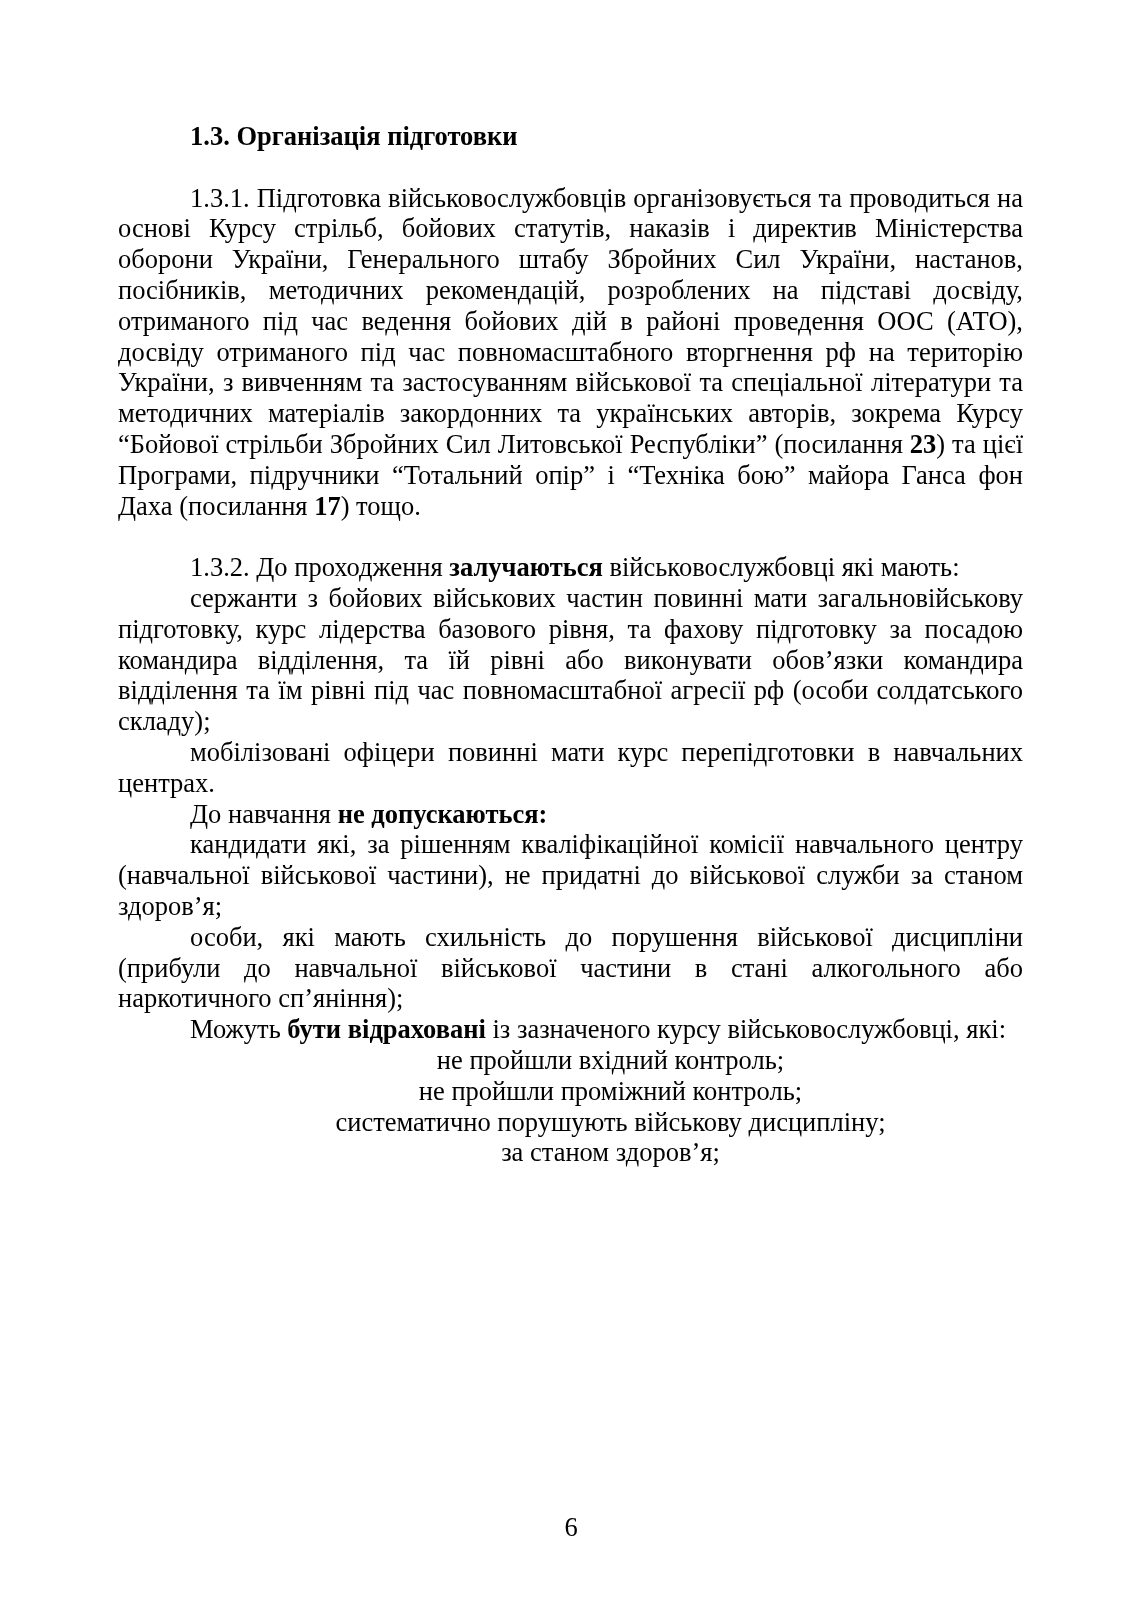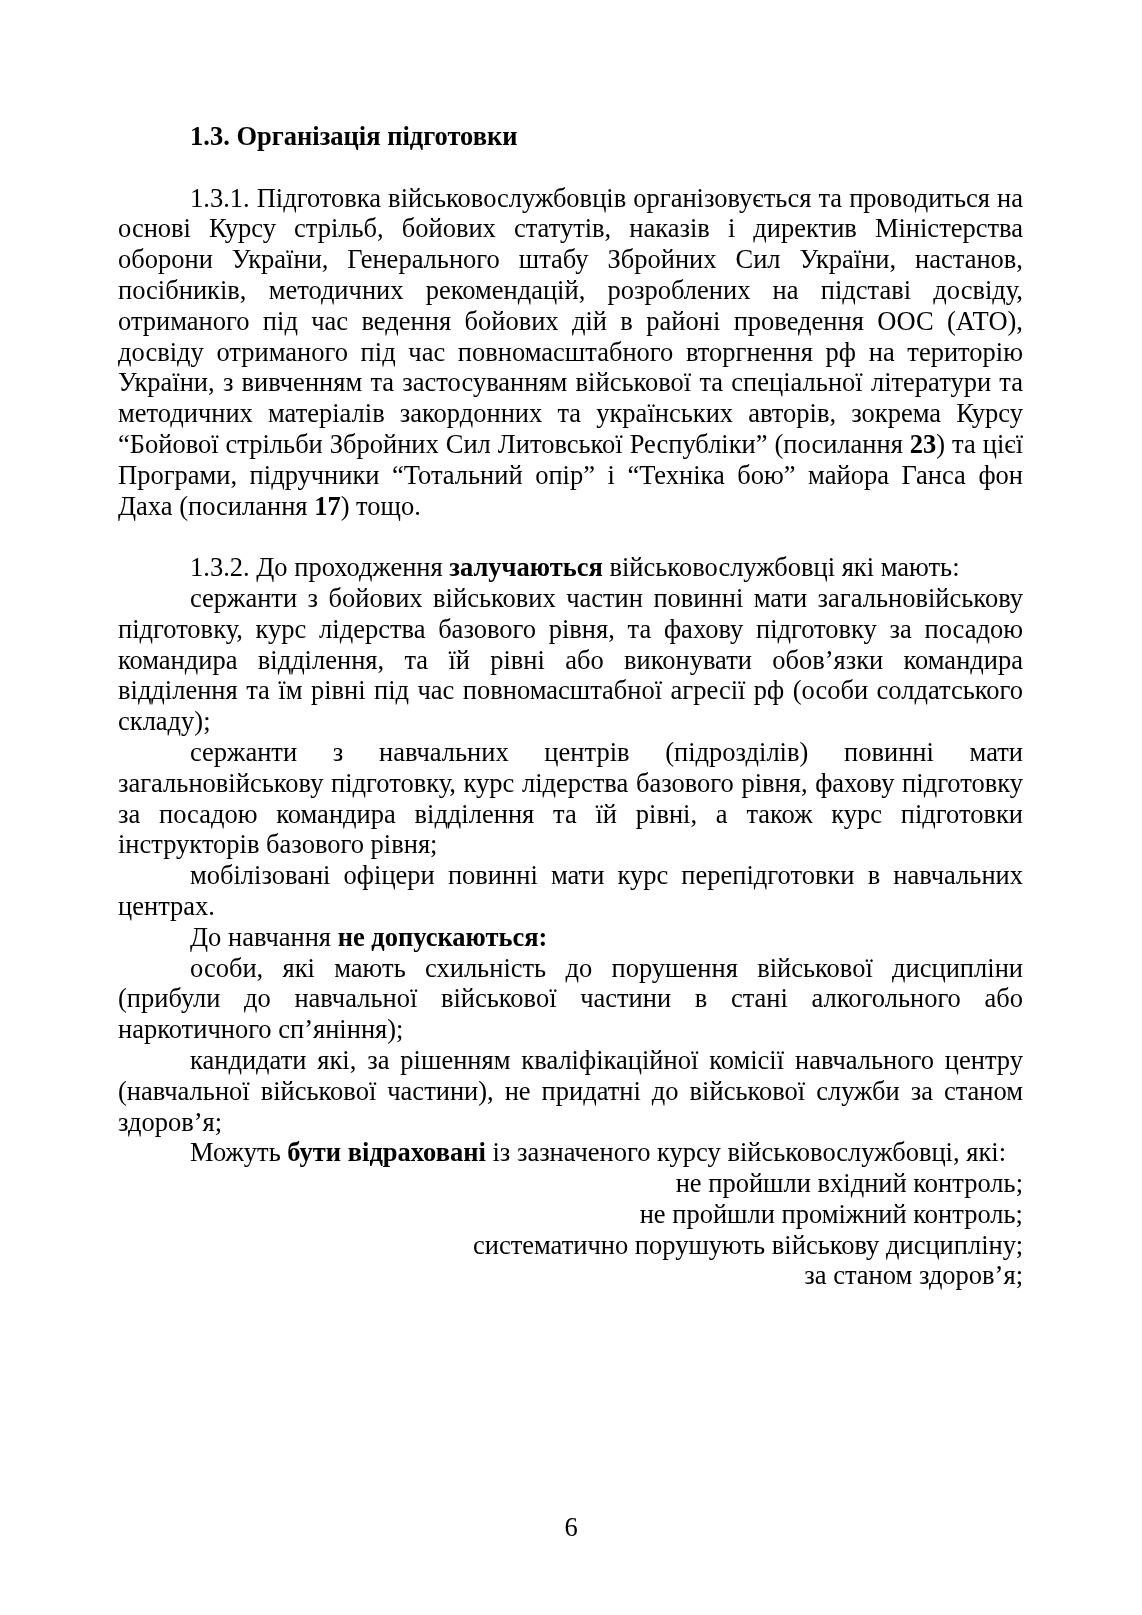--- a/index.html
+++ b/index.html
@@ -30,21 +30,21 @@
     margin: 0;
     padding: 0;
     text-indent: 72px;
     text-align: justify;
   }
   .para.heading {
     font-weight: bold;
     text-align: left;
   }
   .para.item {
-    text-align: right;
+    text-align: center;
     text-indent: 80px;
   }
   .para.spacer {
     text-indent: 0;
     text-align: left;
   }
   .page-number {
     position: absolute;
     top: 1512px;
     left: 0;
@@ -57,25 +57,24 @@
 <body>
 
 <div class="page">
   <div class="document-body">
       <p class="para heading"><strong>1.3. Організація підготовки</strong></p>
       <p class="para spacer">&nbsp;</p>
       <p class="para body"><span>1.3.1. Підготовка військовослужбовців організовується та проводиться на основі Курсу стрільб, бойових статутів, наказів і директив Міністерства оборони України, Генерального штабу Збройних Сил України, настанов, посібників, методичних рекомендацій, розроблених на підставі досвіду, отриманого під час ведення бойових дій в районі проведення ООС (АТО), досвіду отриманого під час повномасштабного вторгнення рф на територію України, з вивченням та застосуванням військової та спеціальної літератури  та методичних матеріалів закордонних та українських авторів, зокрема Курсу “Бойової стрільби Збройних Сил Литовської Республіки” (посилання </span><strong>23</strong><span>) та цієї Програми, підручники “Тотальний опір” і “Техніка бою” майора Ганса фон Даха (посилання </span><strong>17</strong><span>)  тощо.</span></p>
       <p class="para spacer">&nbsp;</p>
       <p class="para body"><span>1.3.2. До проходження </span><strong>залучаються</strong><span> військовослужбовці які мають:</span></p>
       <p class="para body"><span>сержанти з бойових військових частин повинні мати загальновійськову підготовку, курс лідерства базового рівня, та фахову підготовку за посадою командира відділення, та їй рівні або виконувати обов’язки командира відділення та їм рівні під час повномасштабної агресії рф (особи солдатського складу);</span></p>
-      <p class="para body"><span>сержанти  з  навчальних  центрів  (підрозділів)  повинні  мати загальновійськову підготовку, курс лідерства базового рівня, фахову підготовку за посадою командира відділення та їй рівні, а також курс підготовки інструкторів базового рівня;</span></p>
       <p class="para body"><span>мобілізовані офіцери повинні мати курс перепідготовки в навчальних центрах.</span></p>
       <p class="para body"><span>До навчання </span><strong>не допускаються:</strong></p>
+      <p class="para body"><span>кандидати які, за рішенням кваліфікаційної комісії  навчального центру (навчальної військової частини), не придатні до військової служби за станом здоров’я;</span></p>
       <p class="para body"><span>особи, які мають схильність до порушення військової дисципліни (прибули до навчальної військової частини в стані алкогольного або наркотичного сп’яніння);</span></p>
-      <p class="para body"><span>кандидати які, за рішенням кваліфікаційної комісії  навчального центру (навчальної військової частини), не придатні до військової служби за станом здоров’я;</span></p>
       <p class="para body"><span>Можуть </span><strong>бути відраховані</strong><span> із зазначеного курсу військовослужбовці, які:</span></p>
       <p class="para item"><span>не пройшли вхідний контроль;</span></p>
       <p class="para item"><span>не пройшли проміжний контроль;</span></p>
       <p class="para item"><span>систематично порушують військову дисципліну;</span></p>
       <p class="para item"><span>за станом здоров’я;</span></p>
     </div>
   <div class="page-number">6</div>
 </div>
 
 </body></html>

